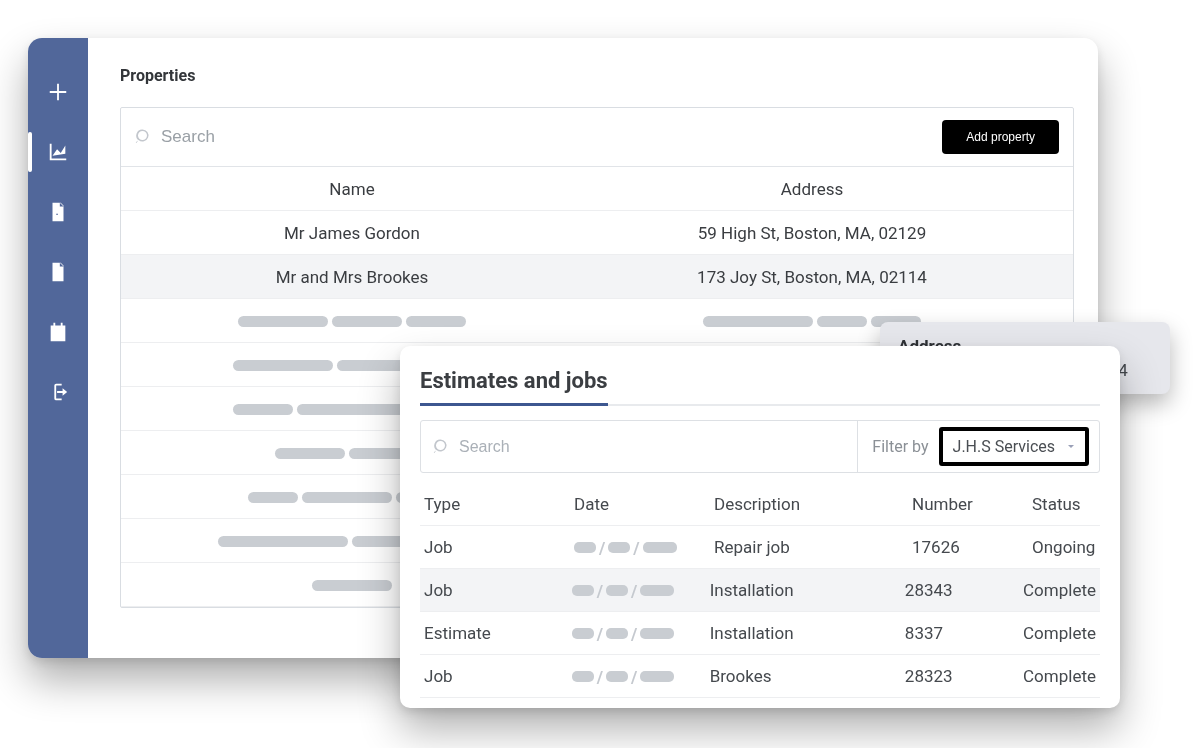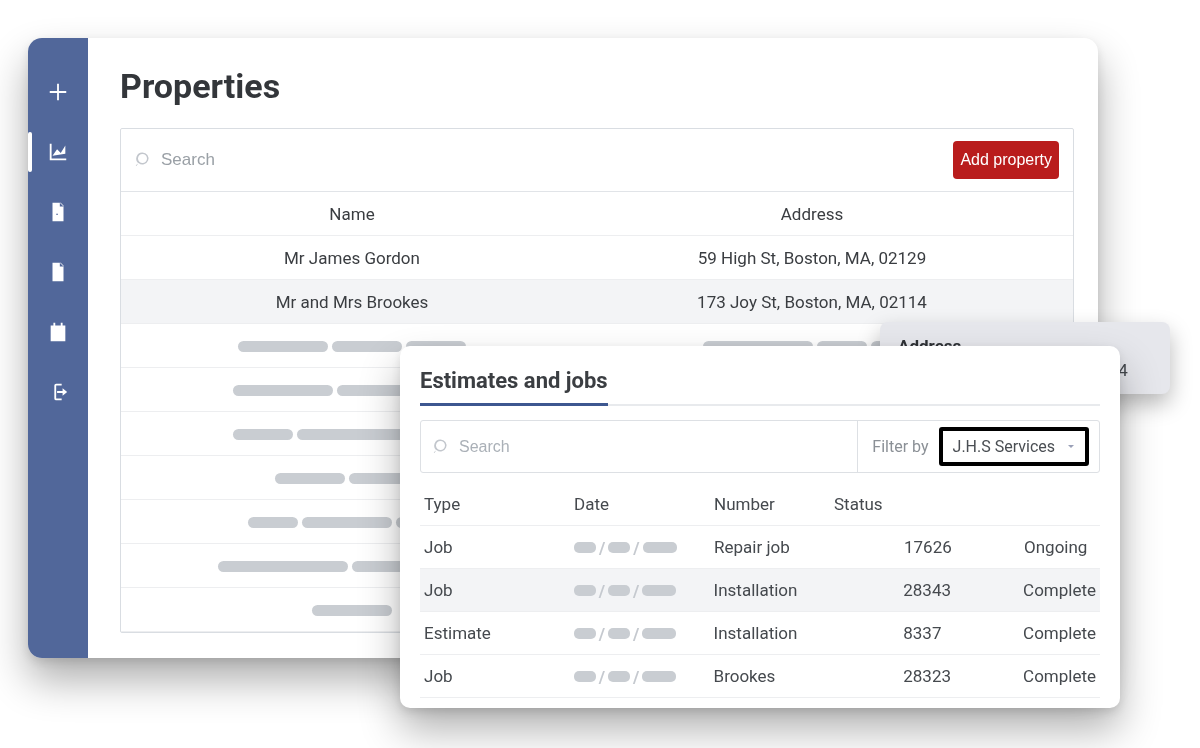--- a/index.html
+++ b/index.html
@@ -29,35 +29,35 @@
     display: flex; align-items: center; justify-content: center;
     color: #fff; position: relative;
   }
   .sidebar .item.active::before {
     content: ""; position: absolute; left: 0; top: 10px; bottom: 10px; width: 4px;
     background: #fff; border-radius: 2px;
   }
   .sidebar svg { width: 22px; height: 22px; fill: #fff; }
 
   .main { flex: 1; padding: 28px 24px 0 32px; overflow: hidden; }
-  .page-title { font-size: 34px; font-weight: 700; color: #33363a; margin-bottom: 22px; }
+  .page-title { font-size: 16px; font-weight: 700; color: #33363a; margin-bottom: 22px; }
 
   .panel { border: 1px solid #d9dde2; border-radius: 2px; background: #fff; }
 
   .searchbar { display: flex; align-items: center; padding: 12px 14px; border-bottom: 1px solid #e1e4e8; }
   .searchbar .search-wrap { display: flex; align-items: center; gap: 8px; flex: 1; color: #9aa0a6; }
   .searchbar input {
     border: none; outline: none; font-size: 17px; color: #555; flex: 1; background: transparent;
   }
   .searchbar input::placeholder { color: #9aa0a6; }
   .search-icon { width: 18px; height: 18px; fill: #c3c7cd; }
 
   .add-btn {
-    background: #b91c1c; color: #fff; border: none; border-radius: 4px;
-    padding: 10px 7px; font-size: 16px; cursor: pointer;
+    background: #000000; color: #fff; border: none; border-radius: 4px;
+    padding: 10px 24px; font-size: 12px; cursor: pointer;
   }
 
   .table { width: 100%; }
   .tr { display: flex; padding: 10px 16px; border-bottom: 1px solid #edeef0; align-items: center; min-height: 44px; text-align: center; }
   .tr.head { color: #7c828a; font-size: 16px; }
   .tr.alt { background: #f3f4f6; }
   .c-name { width: 430px; color: #3a3d41; font-size: 17px; }
   .c-addr { flex: 1; color: #3a3d41; font-size: 17px; }
 
   .skel { background: #c9cdd2; border-radius: 6px; height: 11px; display: inline-block; }
@@ -86,21 +86,21 @@
   }
   .select .caret { position: absolute; right: 8px; top: 50%; transform: translateY(-50%); }
   .caret svg { width: 12px; height: 12px; fill: #9aa0b7; }
 
   .fp-table .hr { color: #848a91; font-size: 16px; }
   .fp-table .row { display: flex; padding: 11px 4px; border-bottom: 1px solid #edeef0; font-size: 17px; color: #45494e; }
   .fp-table .row.alt { background: #f3f4f6; }
   .col-type { width: 150px; }
   .col-date { width: 140px; }
   .col-desc { width: 190px; }
-  .col-num  { width: 120px; }
+  .col-num  { width: 120px; margin-left: 8px; }
   .col-stat { flex: 1; }
 
   
   .tooltip {
     position: absolute; left: 880px; top: 322px;
     background: #e6e7ec; border-radius: 8px; padding: 14px 18px;
     box-shadow: 0 10px 22px rgba(0,0,0,.28);
     min-width: 290px;
   }
   .tooltip .tt-title { font-weight: 700; color: #2f3236; font-size: 17px; margin-bottom: 4px; }
@@ -228,20 +228,21 @@
               <path d="M6 9l6 6 6-6z"></path>
             </svg></span>
       </div>
     </div>
   </div>
 
   <div class="fp-table">
     <div class="row hr">
       <div class="col-type">Type</div>
       <div class="col-date">Date</div>
+      <div class="col-desc">Description</div>
       <div class="col-num">Number</div>
       <div class="col-stat">Status</div>
     </div>
 
     <div class="row">
       <div class="col-type">Job</div>
       <div class="col-date"><span class="date-skel">
             <span class="seg"></span>
             <span class="slash">/</span>
             <span class="seg"></span>

